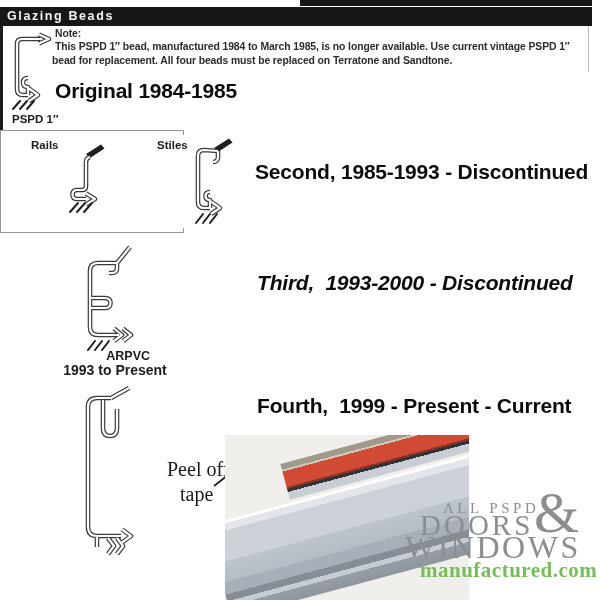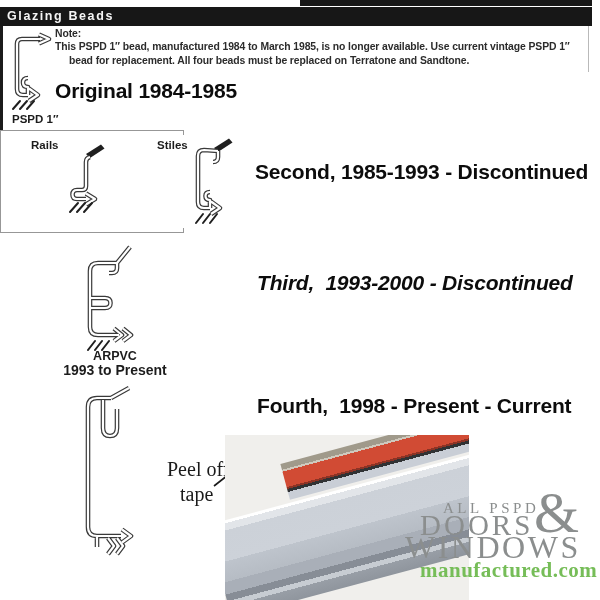--- a/index.html
+++ b/index.html
@@ -11,35 +11,35 @@
   .top-strip{left:300px;top:0;width:292px;height:6px;background:#171717;}
   .title-bar{left:0;top:7px;width:592px;height:19px;background:#171717;}
   .title-bar span{display:block;padding-left:7px;line-height:19px;font-size:12.5px;font-weight:bold;
                   letter-spacing:1.6px;color:#f5f5f5;}
   .left-strip{left:0;top:26px;width:2.5px;height:104px;background:#1b1b1b;}
   .note-right-border{left:588px;top:26px;width:1px;height:46px;background:#b9b9b9;}
 
   
   .note-label{left:55px;top:28px;font-size:10.6px;font-weight:bold;color:#2c2c2c;}
   .note-line1{left:55px;top:41px;}
-  .note-line2{left:69px;top:54.5px;}
+  .note-line2{left:52px;top:54.5px;}
   .note-text{font-size:10.4px;font-weight:bold;color:#2c2c2c;letter-spacing:-0.1px;white-space:pre;}
 
   
   .heading{font-weight:bold;font-size:21px;color:#0c0c0c;white-space:pre;letter-spacing:-0.2px;}
   .h1{left:55px;top:79px;text-align:right;}
   .h2{left:255px;top:160px;}
   .h3{left:257px;top:271px;font-style:italic;}
   .h4{left:257px;top:394px;}
 
   .smallbold{font-weight:bold;font-size:11.5px;color:#1c1c1c;margin-left:7px;}
   .pspd{left:5px;top:113px;}
   .rails{left:24px;top:139px;}
   .stiles{left:150px;top:139px;}
-  .arpvc{left:73px;top:349px;width:70px;text-align:center;font-size:12.5px;}
+  .arpvc{left:73px;top:349px;width:70px;text-align:right;font-size:12.5px;}
   .arpvc-sub{left:52px;top:362px;width:112px;text-align:center;font-size:14px;}
 
   
   .rule{background:#979797;}
   .rule-top{left:0;top:130px;width:184px;height:1px;}
   .rule-top-tick{left:183px;top:130px;width:1px;height:5px;}
   .rule-bottom{left:0;top:232px;width:184px;height:1px;}
   .rule-bottom-tick{left:183px;top:228px;width:1px;height:5px;}
   .rule-left{left:0;top:130px;width:1px;height:103px;}
 
@@ -139,21 +139,21 @@
   <div class="abs smallbold arpvc">ARPVC</div>
   <div class="abs smallbold arpvc-sub">1993 to Present</div>
 
   <div class="abs heading h3">Third,  1993-2000 - Discontinued</div>
 
   <svg class="abs d5" width="70" height="176" viewBox="0 0 70 176">
     <path class="o" d="M56,4 L38,14 M38,14 L24,14 Q15,14 15,23 L15,143 Q15,152 24,152 L48,152 M30,16 L30,44 Q30,52 37,52 Q44,52 44,44 L44,25 M49,145.5 L58,152 L49,158.5 M24,152 L24,163 M35,154 L41,162 L35,170 M44,154 L50,162 L44,170"></path>
     <path class="i" d="M56,4 L38,14 M38,14 L24,14 Q15,14 15,23 L15,143 Q15,152 24,152 L48,152 M30,16 L30,44 Q30,52 37,52 Q44,52 44,44 L44,25 M49,145.5 L58,152 L49,158.5 M24,152 L24,163 M35,154 L41,162 L35,170 M44,154 L50,162 L44,170"></path>
   </svg>
 
-  <div class="abs heading h4">Fourth,  1998 - Present - Current</div>
+  <div class="abs heading h4">Fourth,  1999 - Present - Current</div>
 
   <div class="abs serif-note peel1">Peel off</div>
   <div class="abs serif-note peel2">tape</div>
   <svg class="abs peel-arrow" width="70" height="30" viewBox="0 0 70 30">
     <polyline points="4,18 18,7 57,19.5" fill="none" stroke="#1a1a1a" stroke-width="1.6"></polyline>
     <polygon points="64,21.8 54.4,22.4 56.4,16.1" fill="#1a1a1a"></polygon>
   </svg>
 
   <div class="abs photo">
     <div class="photo-rot">

